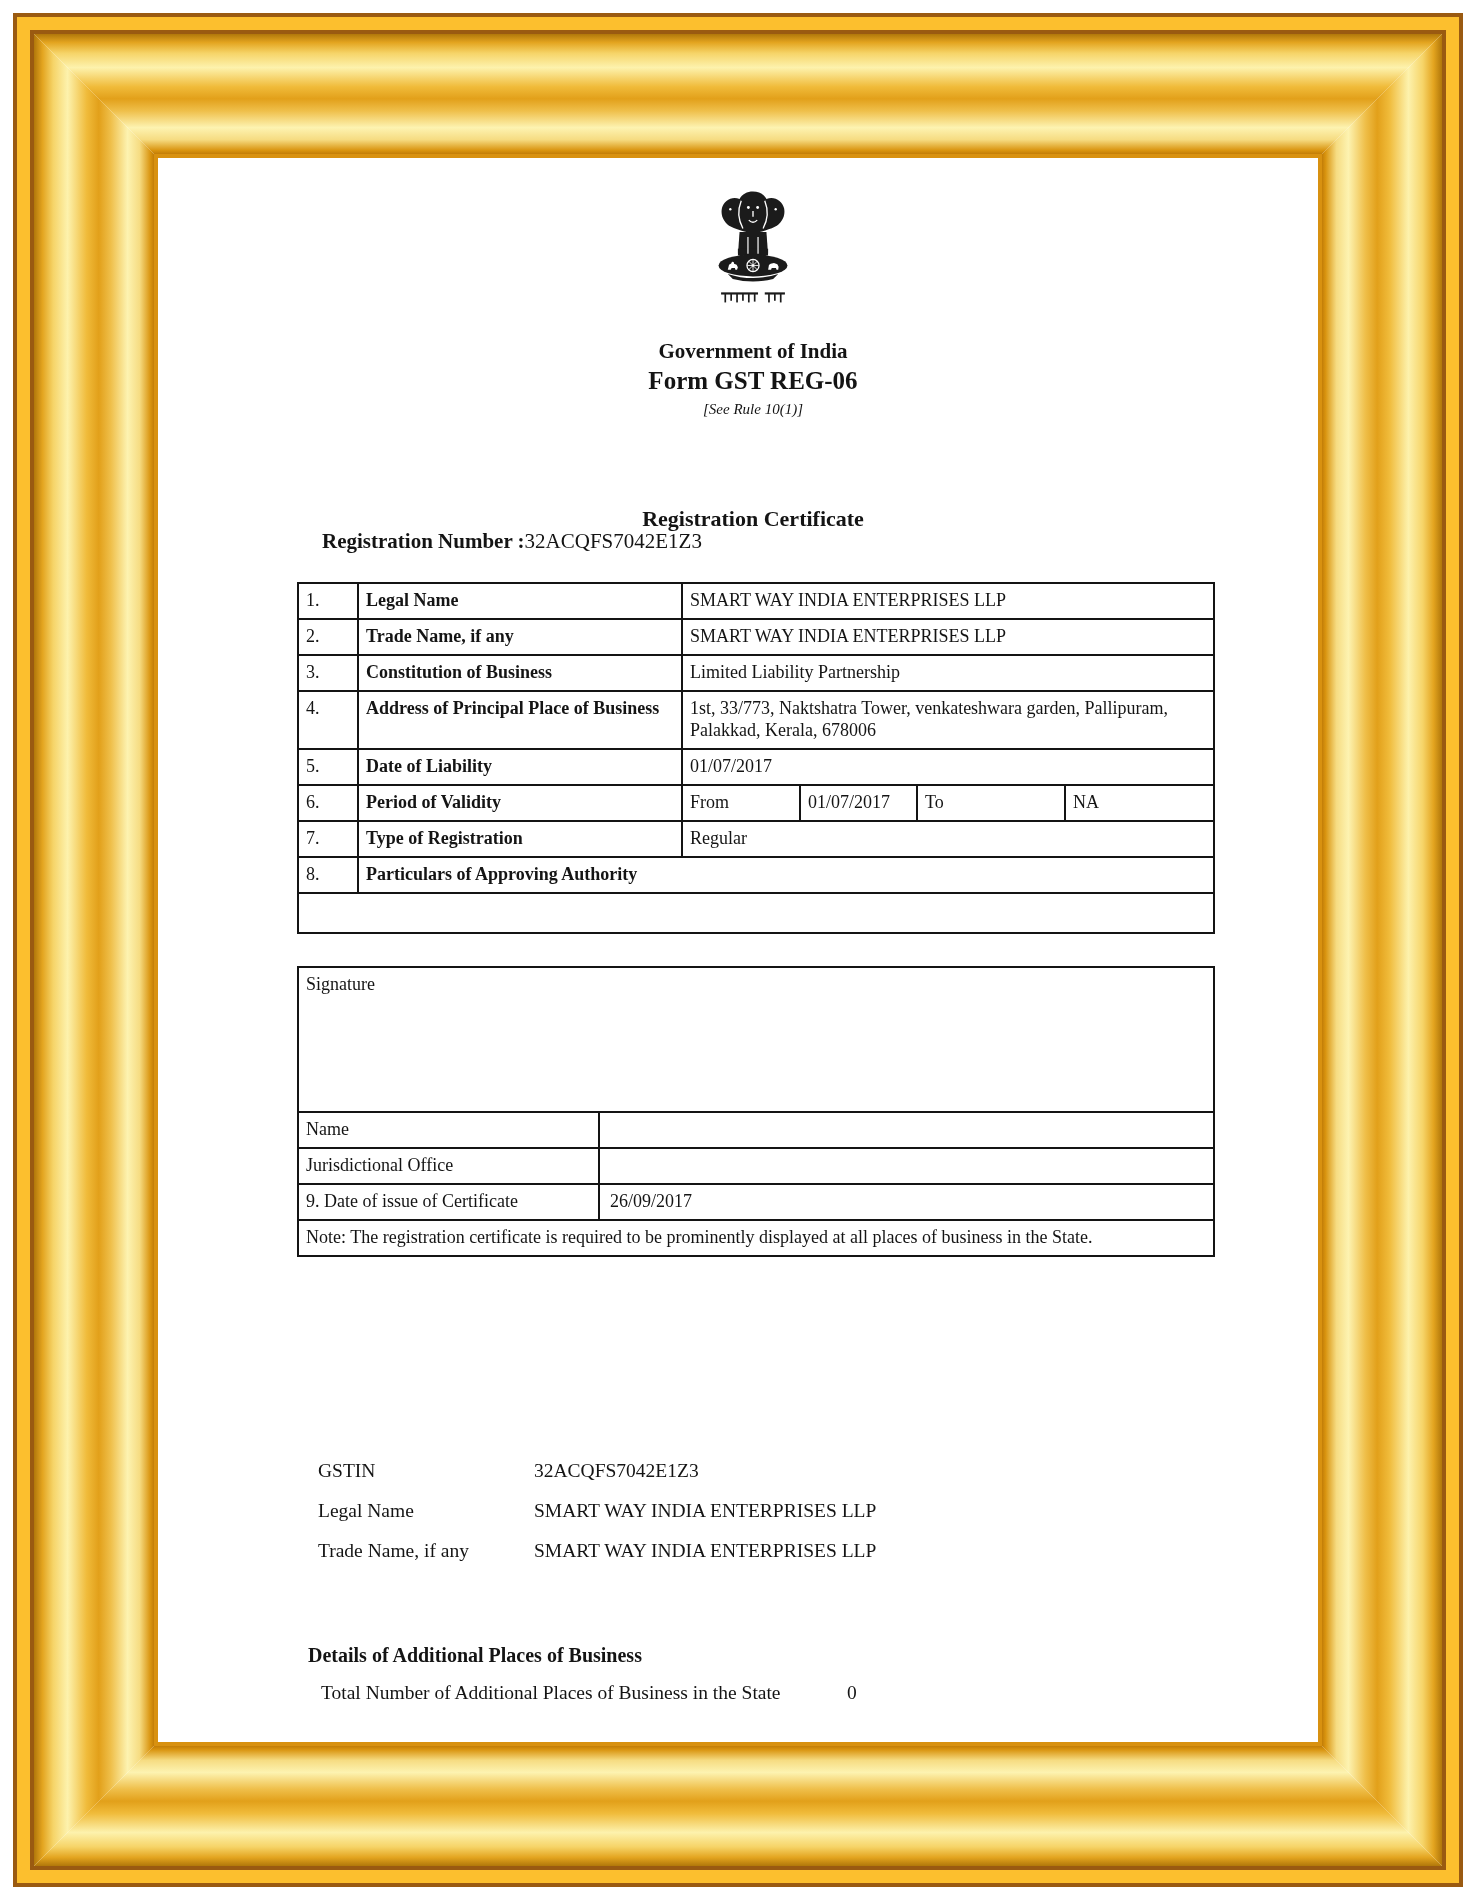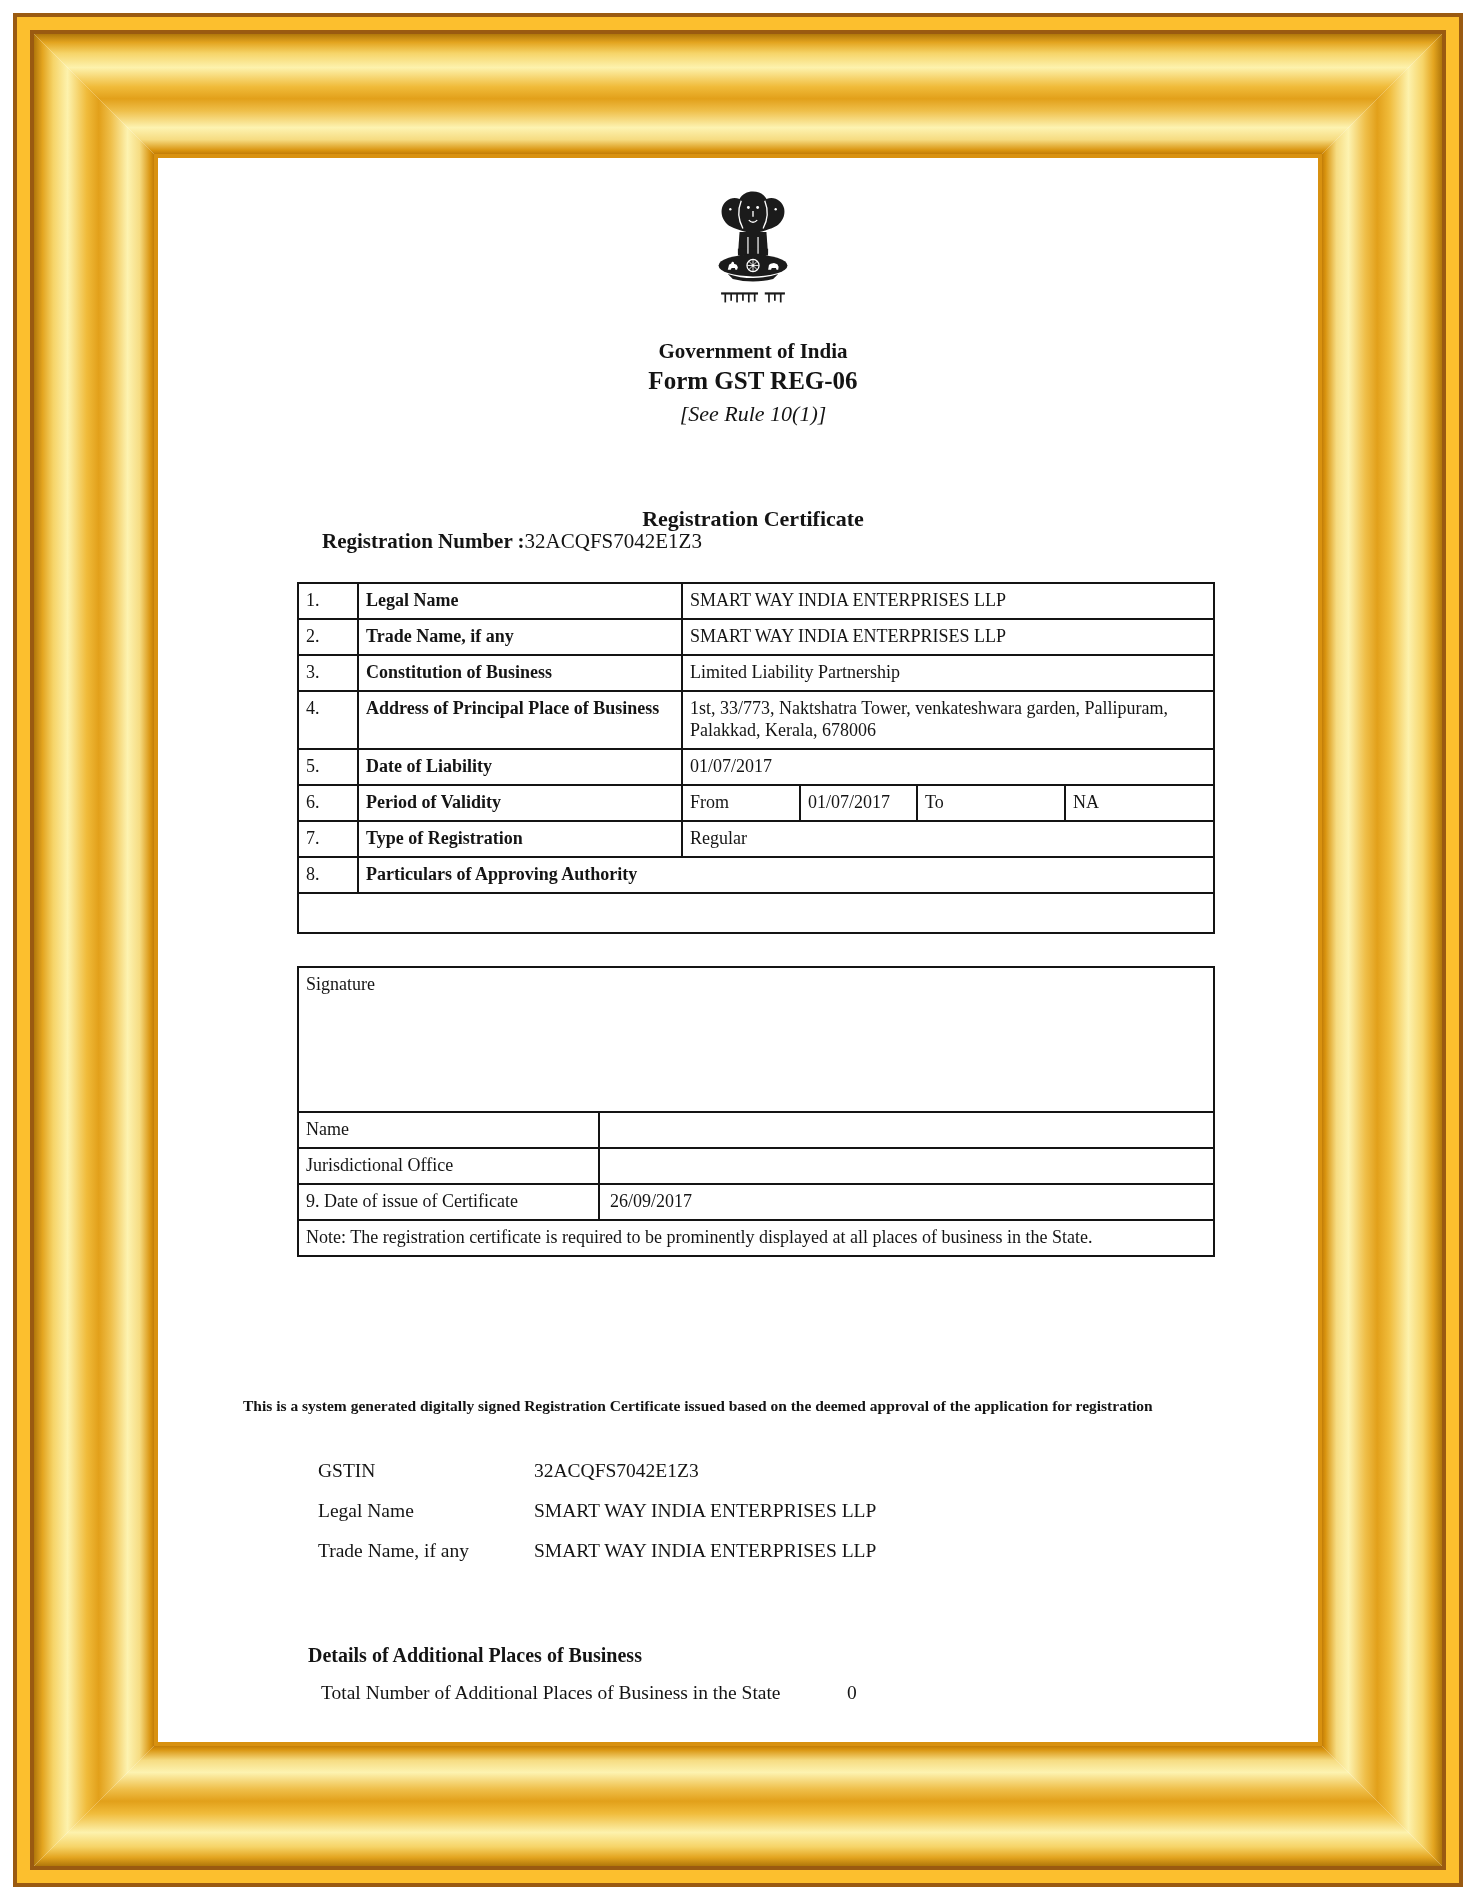--- a/index.html
+++ b/index.html
@@ -25,21 +25,21 @@
   .molding.right{top:34px;bottom:34px;right:34px;width:120px;
     background:linear-gradient(to left,#b1770a 0%,#e3a41f 7%,#f6d468 16%,#fdf2ad 28%,#f0bb3a 44%,#e2a01a 54%,#efbf4a 64%,#fdf3b1 78%,#f6dc82 88%,#d9940f 97%,#c27d07 100%);
     clip-path:polygon(100% 0,0 120px,0 calc(100% - 120px),100% 100%);}
   .frame-line-inner{position:absolute;inset:154px;border:4px solid #d89110;pointer-events:none;}
 
   
   .emblem{position:absolute;left:753px;top:188px;transform:translateX(-50%);width:84px;height:118px;}
   .center-text{position:absolute;left:195px;width:1116px;text-align:center;}
   .gov-title{top:339px;font-size:21px;font-weight:bold;}
   .form-title{top:367px;font-size:25px;font-weight:bold;}
-  .rule-ref{top:401px;font-size:22px;font-style:italic;}
+  .rule-ref{top:401px;font-size:15px;font-style:italic;}
   .cert-title{top:468px;font-size:22px;font-weight:bold;margin-top:38px;}
   .reg-number{position:absolute;left:322px;top:529px;font-size:21px;}
   .reg-number .lbl{font-weight:bold;}
 
   
   table.cert{position:absolute;left:297px;border-collapse:collapse;table-layout:fixed;
     width:916px;font-size:18px;color:#141414;}
   table.cert td{border:2px solid #141414;vertical-align:top;padding:6px 4px 2px 7px;
     overflow:hidden;line-height:1.22;}
   table.main{top:582px;}
@@ -220,21 +220,20 @@
     <tr>
       <td class="h40">9. Date of issue of Certificate</td>
       <td style="padding-left:10px">26/09/2017</td>
     </tr>
     <tr>
       <td class="note-cell h40" colspan="2">Note: The registration certificate is required to be prominently displayed at all places of business in the State.</td>
     </tr>
   </tbody>
     </table>
 
-  <div class="sysnote">This is a system generated digitally signed Registration Certificate issued based on the deemed approval of the application for registration</div>
 
   <div class="kv kv-gstin">
     <span class="klabel">GSTIN</span>
     <span class="kvalue">32ACQFS7042E1Z3</span>
   </div>
   <div class="kv kv-legal">
     <span class="klabel">Legal Name</span>
     <span class="kvalue">SMART WAY INDIA ENTERPRISES LLP</span>
   </div>
   <div class="kv kv-trade">

